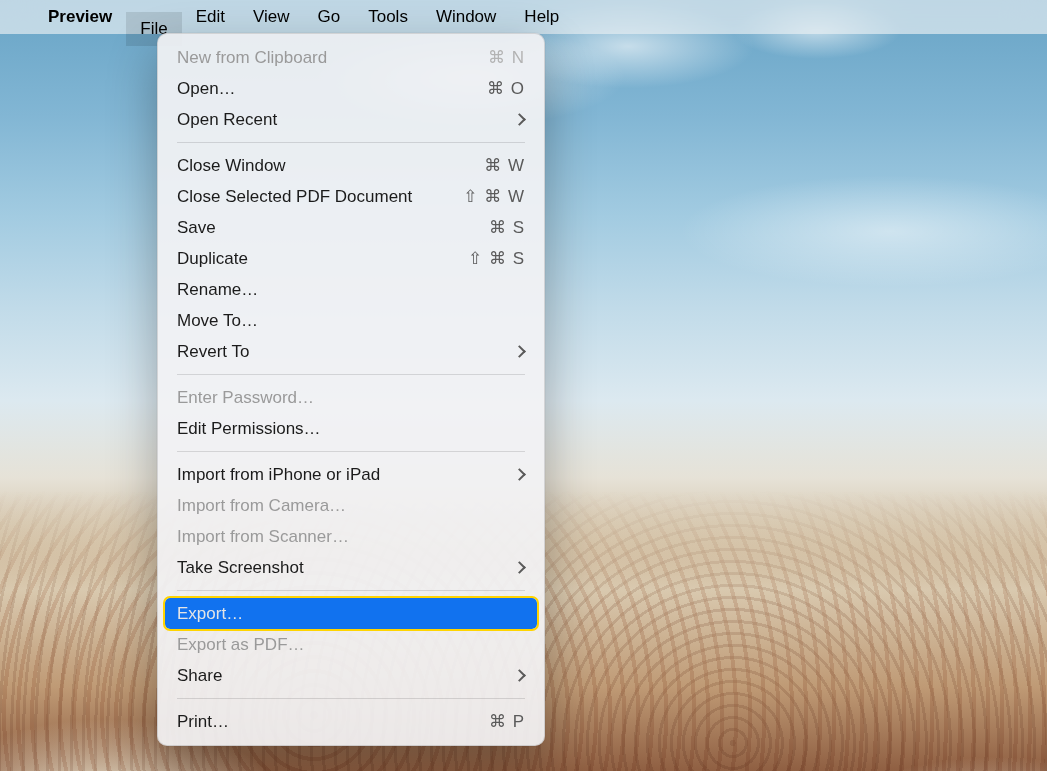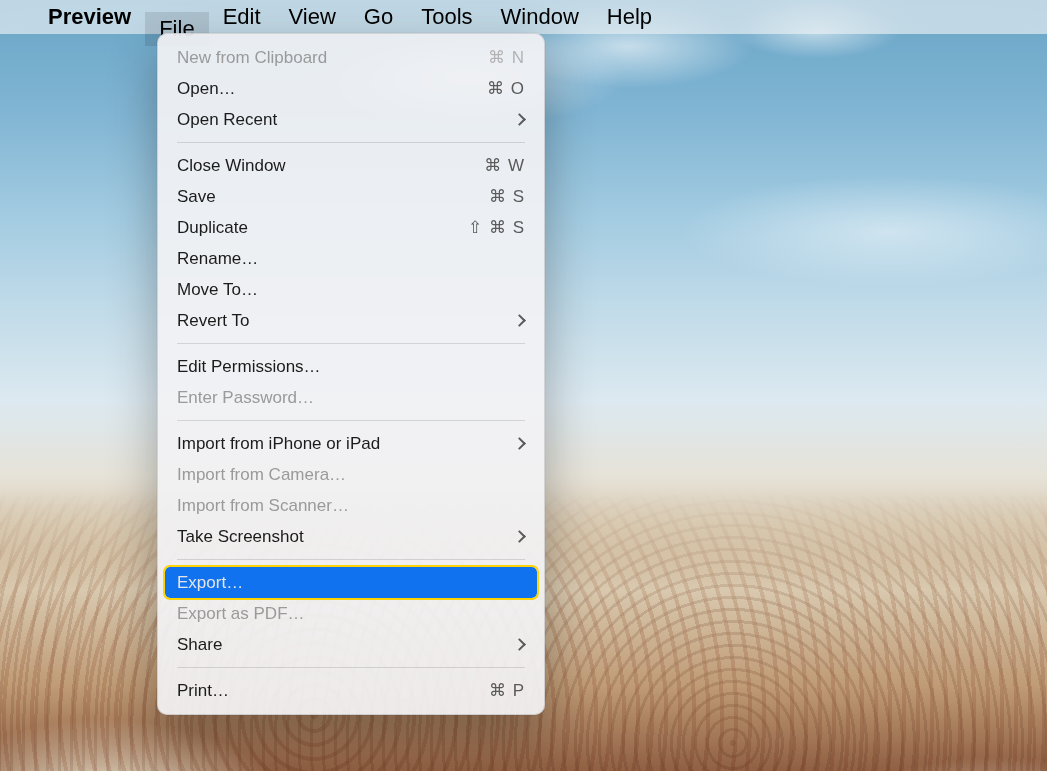--- a/index.html
+++ b/index.html
@@ -62,21 +62,21 @@
   .menubar {
     position: absolute;
     top: 0; left: 0; right: 0;
     height: 34px;
     display: flex;
     align-items: center;
     padding: 0 14px;
     gap: 0;
     background: rgba(248,248,248,0.6);
     backdrop-filter: blur(20px);
-    font-size: 22px;
+    font-size: 17px;
     color: #000;
   }
   .menubar .apple {
     font-size: 20px;
     padding: 0 10px;
     line-height: 34px;
   }
   .menubar .item {
     padding: 0 14px;
     line-height: 34px;
@@ -181,20 +181,26 @@
       </span>
     </div>
     <div class="sep"></div>
     <div class="mi">
       <span class="lbl">Close Window</span>
       <span class="right">
         <span class="sc">⌘ W</span>
       </span>
     </div>
     <div class="mi">
+      <span class="lbl">Close Selected PDF Document</span>
+      <span class="right">
+        <span class="sc">⇧ ⌘ W</span>
+      </span>
+    </div>
+    <div class="mi">
       <span class="lbl">Save</span>
       <span class="right">
         <span class="sc">⌘ S</span>
       </span>
     </div>
     <div class="mi">
       <span class="lbl">Duplicate</span>
       <span class="right">
         <span class="sc">⇧ ⌘ S</span>
       </span>
@@ -207,26 +213,26 @@
       <span class="lbl">Move To…</span>
       <span class="right"></span>
     </div>
     <div class="mi">
       <span class="lbl">Revert To</span>
       <span class="right">
         <span class="chev"></span>
       </span>
     </div>
     <div class="sep"></div>
+    <div class="mi disabled">
+      <span class="lbl">Enter Password…</span>
+      <span class="right"></span>
+    </div>
     <div class="mi">
       <span class="lbl">Edit Permissions…</span>
-      <span class="right"></span>
-    </div>
-    <div class="mi disabled">
-      <span class="lbl">Enter Password…</span>
       <span class="right"></span>
     </div>
     <div class="sep"></div>
     <div class="mi">
       <span class="lbl">Import from iPhone or iPad</span>
       <span class="right">
         <span class="chev"></span>
       </span>
     </div>
     <div class="mi disabled">

